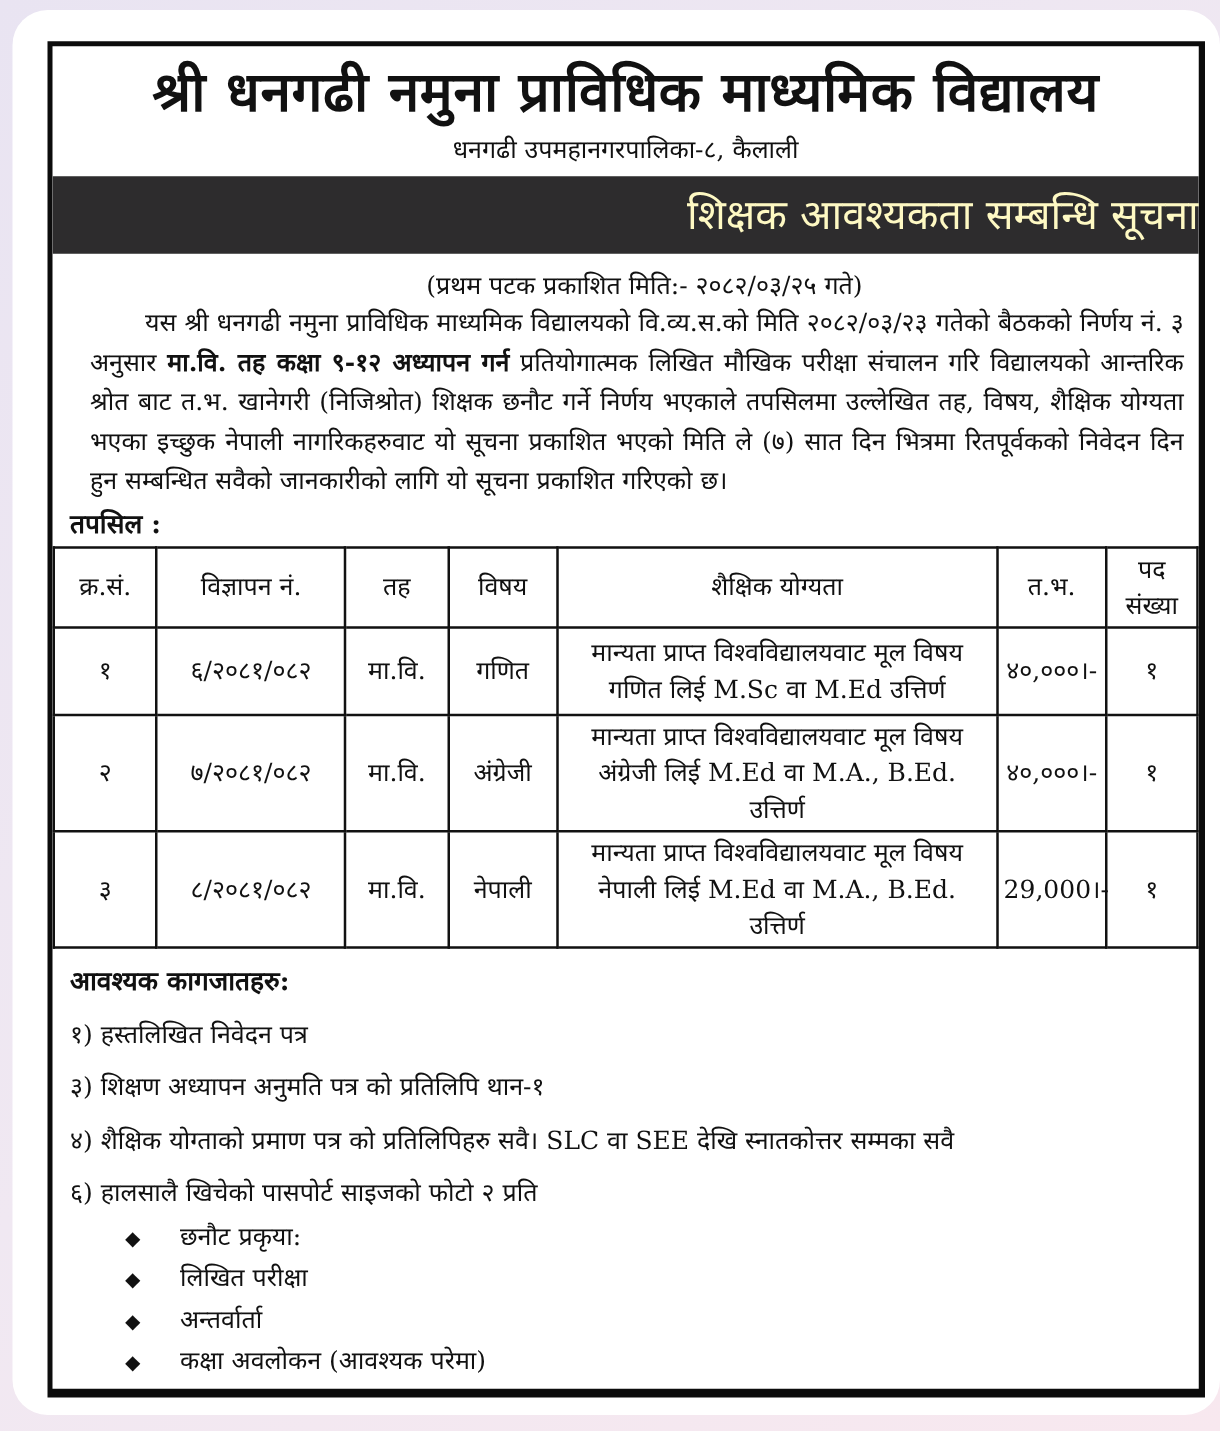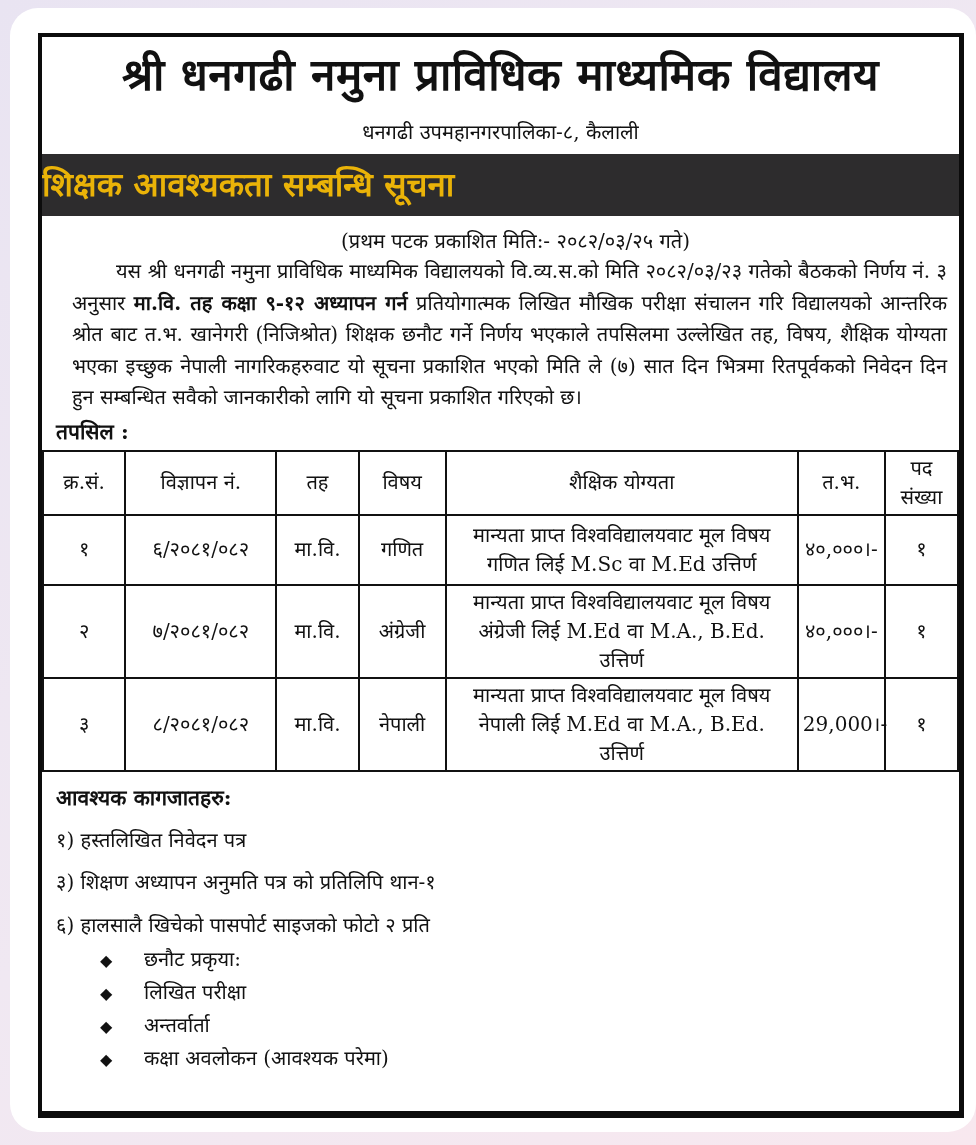--- a/index.html
+++ b/index.html
@@ -24,24 +24,24 @@
     border: 4px solid #0c0c0c;
     border-bottom-width: 7px;
     border-right-width: 5px;
     background: #ffffff;
     overflow: hidden;
   }
   .title {
     text-align: center; font-size: 44px; font-weight: bold;
     margin: 10px 8px 0; line-height: 1.25; letter-spacing: 0.5px;
   }
-  .subtitle { text-align: center; font-size: 20px; margin-top: 16px; }
+  .subtitle { text-align: center; font-size: 20px; margin-top: 3px; }
   .banner {
-    background: #2d2c2d; color: #eab308;
-    text-align: left; font-size: 33px; font-weight: bold;
+    background: #2d2c2d; color: #fef9c3;
+    text-align: right; font-size: 33px; font-weight: normal;
     padding: 7px 0 10px; margin-top: 9px;
   }
   .dateline { text-align: center; font-size: 20px; margin-top: 11px; padding-left: 30px; }
   .para {
     font-size: 20px; line-height: 1.58; text-align: justify;
     margin: 2px 12px 0 30px; text-indent: 44px;
   }
   .para .b { font-weight: bold; }
   .tapasil { font-weight: bold; font-size: 21px; margin: 3px 0 5px 14px; }
 
@@ -130,20 +130,21 @@
           <td>29,000।-</td>
           <td>१</td>
         </tr>
       </tbody>
     </table>
 
     <div class="docs">
       <div class="docs-heading">आवश्यक कागजातहरु:</div>
       <div class="doc-item">१) हस्तलिखित निवेदन पत्र</div>
       <div class="doc-item">३) शिक्षण अध्यापन अनुमति पत्र को प्रतिलिपि थान-१</div>
+      <div class="doc-item">४) शैक्षिक योग्ताको प्रमाण पत्र को प्रतिलिपिहरु सवै। SLC वा SEE देखि स्नातकोत्तर सम्मका सवै</div>
       <div class="doc-item">६) हालसालै खिचेको पासपोर्ट साइजको फोटो २ प्रति</div>
     </div>
 
     <div class="bullets">
       <div class="bullet-row">
         <span class="diamond">◆</span>
         <span>छनौट प्रकृया:</span>
       </div>
       <div class="bullet-row">
         <span class="diamond">◆</span>

